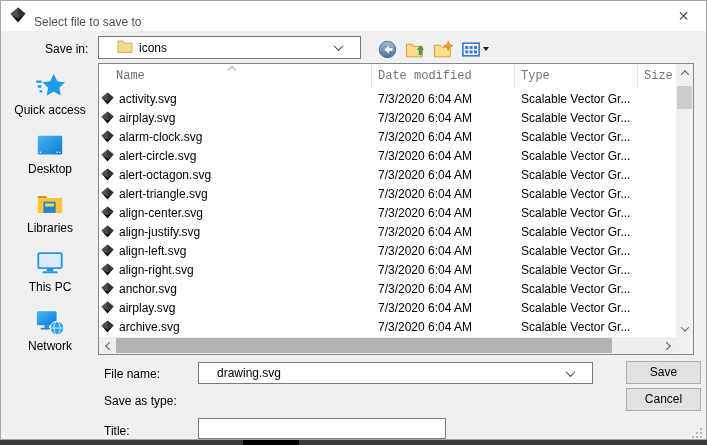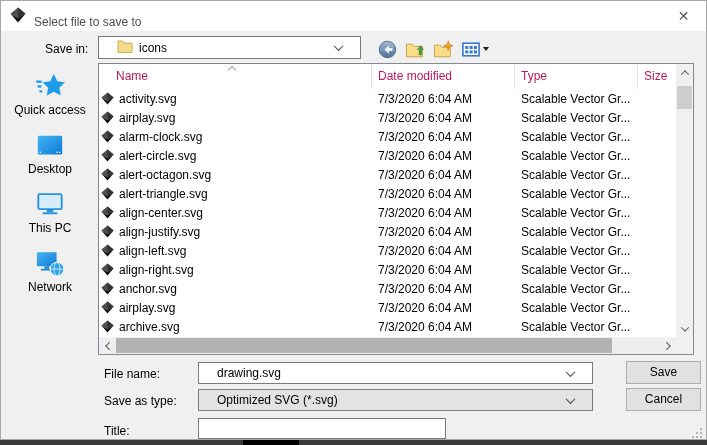--- a/index.html
+++ b/index.html
@@ -26,21 +26,21 @@
 
   
   .sidebar { position:absolute; left:1px; top:64px; width:96px; height:290px; display:flex; flex-direction:column; align-items:center; padding-top:6px; }
   .side-item { display:flex; flex-direction:column; align-items:center; margin-bottom:13px; width:92px; }
   .side-item .icon32 { width:30px; height:30px; display:flex; align-items:center; justify-content:center; }
   .side-item .slabel { margin-top:2px; }
 
   
   .filelist { position:absolute; left:97px; top:62px; width:596px; height:292px; background:#fff; border:1px solid #828790; }
   .lheader { position:absolute; left:0; top:0; width:577px; height:25px; display:grid; grid-template-columns:273px 143px 123px 38px; align-items:center; background:#fff; }
-  .hcell { height:25px; line-height:25px; border-right:1px solid #e4e4e4; padding-left:6px; color:#be185d; }
+  .hcell { height:25px; line-height:25px; border-right:1px solid #e4e4e4; padding-left:6px; color:#737373;font-family:Liberation Mono, monospace; }
   .hcell.first { padding-left:17px; }
   .hcell.last { border-right:none; }
   .sort-caret { position:absolute; left:130px; top:3px; width:6px; height:6px; border-left:1.3px solid #9aa0a6; border-top:1.3px solid #9aa0a6; transform:rotate(45deg); }
   .rows { position:absolute; left:0; top:25px; width:577px; }
   .frow { height:19px; display:grid; grid-template-columns:273px 143px 123px 38px; align-items:center; }
   .fcell { overflow:hidden; white-space:nowrap; }
   .fcell.name { padding-left:2px; display:flex; align-items:center; gap:5px; }
   .fcell.date, .fcell.type { padding-left:6px; }
 
   
@@ -161,20 +161,31 @@
                   <stop offset="1" stop-color="#0e7ad6"></stop>
             </linearGradient>
               </defs>
             <rect x="3" y="6" width="26" height="20" rx="1.2" fill="url(#g-desk)"></rect>
             <circle cx="23.5" cy="23.6" r="0.8" fill="#fff"></circle>
             <circle cx="26.2" cy="23.6" r="0.8" fill="#fff"></circle>
             <circle cx="5.6" cy="23.6" r="0.8" fill="#fff"></circle>
           </svg>
         </span>
         <span class="slabel">Desktop</span>
+      </div>
+      <div class="side-item">
+        <span class="icon32">
+          <svg width="30" height="30" viewBox="0 0 32 32">
+            <path d="M3 7.5 h8.5 l2.5 3 H3 z" fill="#d98f2e"></path>
+            <rect x="3" y="9.5" width="26" height="16" rx="0.8" fill="#fcc437"></rect>
+            <rect x="9" y="13.5" width="13" height="12" fill="#1f86d2"></rect>
+            <rect x="10.8" y="15.5" width="9.4" height="3.2" fill="#ffd84f"></rect>
+          </svg>
+        </span>
+        <span class="slabel">Libraries</span>
       </div>
       <div class="side-item">
         <span class="icon32">
           <svg width="30" height="30" viewBox="0 0 32 32">
             <rect x="3.5" y="5.5" width="25" height="16" rx="1.5" fill="#d8edfb" stroke="#2795dc" stroke-width="2"></rect>
             <rect x="12.5" y="21.5" width="7" height="3.2" fill="#2795dc"></rect>
             <rect x="8" y="24.7" width="16" height="2.3" rx="1" fill="#2795dc"></rect>
           </svg>
         </span>
         <span class="slabel">This PC</span>
@@ -440,24 +451,20 @@
     </div>
 
     <span class="flabel fn-label">File name:</span>
     <div class="combo fn-combo">
       <span>drawing.svg</span>
       <span class="chev"></span>
     </div>
     <div class="btn save-btn">Save</div>
 
     <span class="flabel st-label">Save as type:</span>
-    <div class="combo st-combo">
-      <span>Optimized SVG (*.svg)</span>
-      <span class="chev"></span>
-    </div>
     <div class="btn cancel-btn">Cancel</div>
 
     <span class="flabel ti-label">Title:</span>
     <input class="title-input" value="" style="">
 
     <span class="resize-grip">
       <svg width="12" height="12" viewBox="0 0 12 12">
         <rect x="9" y="1" width="2" height="2" fill="#b5b5b5"></rect>
         <rect x="9" y="5" width="2" height="2" fill="#b5b5b5"></rect>
         <rect x="5" y="5" width="2" height="2" fill="#b5b5b5"></rect>

